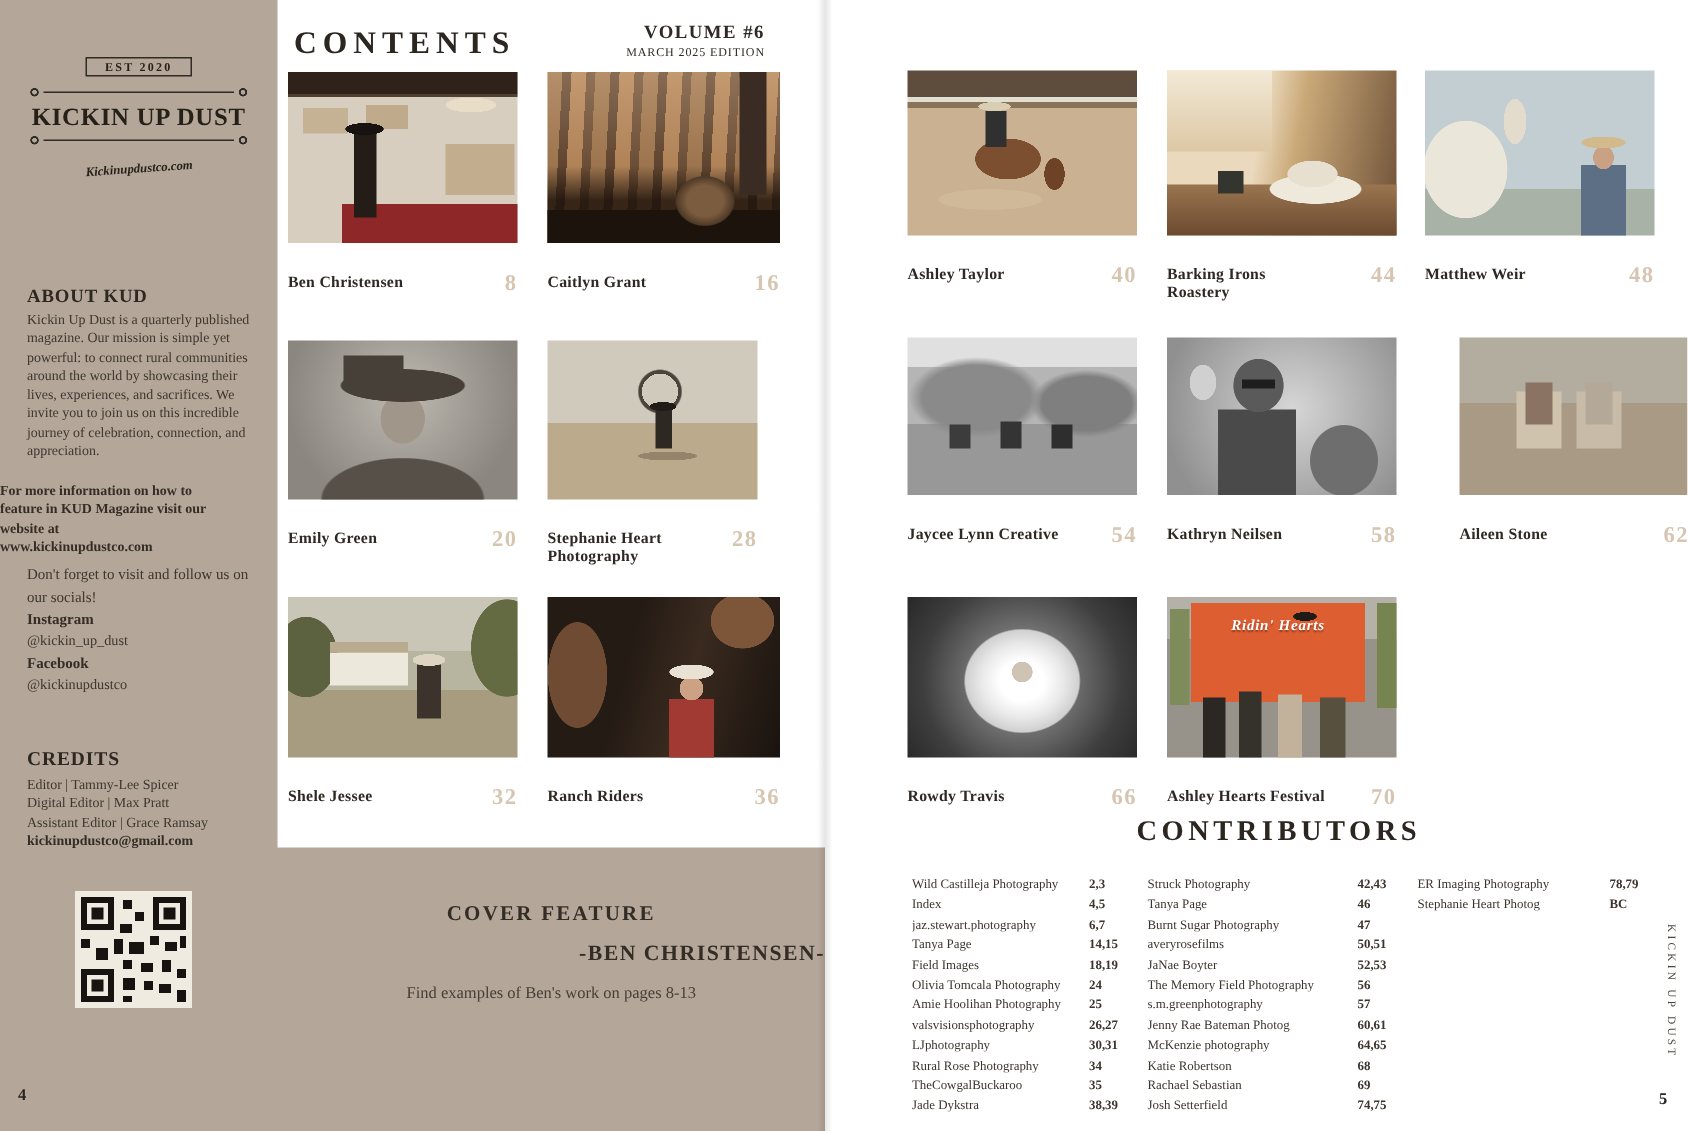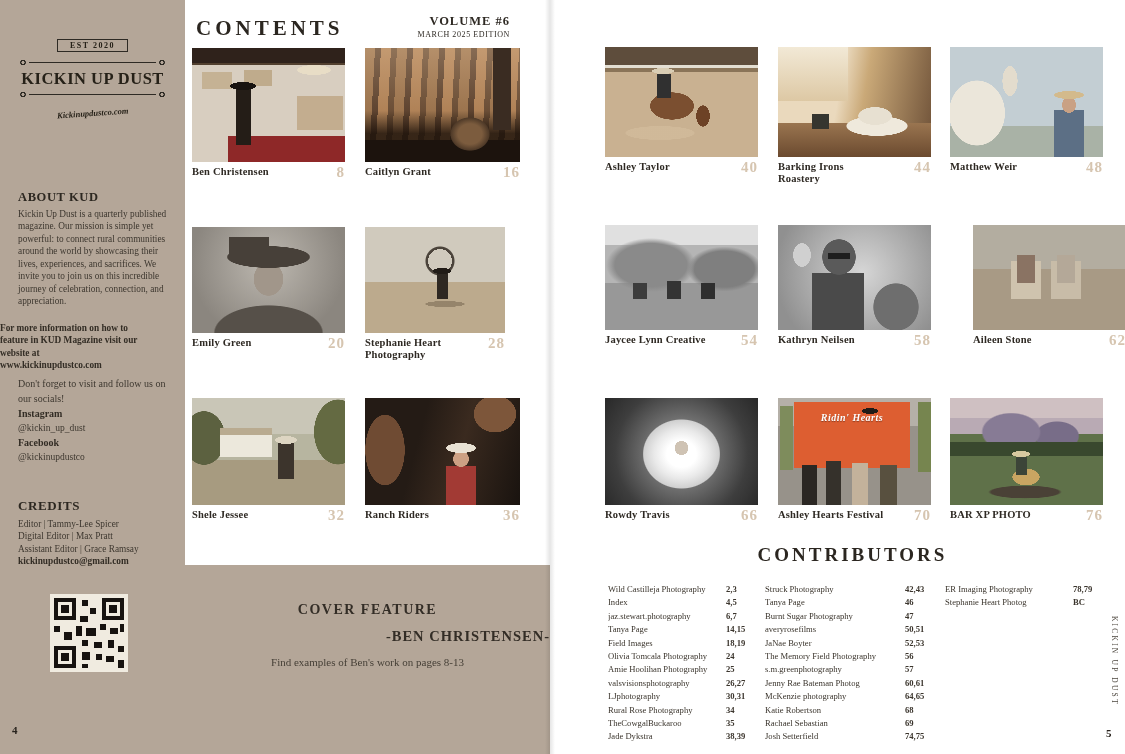--- a/index.html
+++ b/index.html
@@ -30,21 +30,21 @@
 
   
   .contents-h{left:196px;top:16px;font-size:21px;font-weight:bold;letter-spacing:4px;color:#2b2620;}
   .vol{left:330px;top:14px;width:180px;text-align:right;color:#2f2a24;}
   .vol1{font-size:12.5px;font-weight:bold;letter-spacing:1px;}
   .vol2{font-size:8px;letter-spacing:.6px;margin-top:1px;}
 
   
   .tile{position:absolute;}
   .ph{position:relative;width:100%;overflow:hidden;}
-  .cap{display:flex;justify-content:space-between;align-items:flex-start;margin-top:4px;gap:27px;}
+  .cap{display:flex;justify-content:space-between;align-items:flex-start;margin-top:21px;gap:27px;}
   .cap-name{font-size:10.5px;font-weight:bold;color:#2e2923;line-height:1.1;max-width:72%;letter-spacing:.2px;}
   .cap-page{font-size:15px;font-weight:bold;color:#d6c5b0;letter-spacing:1px;line-height:.9;}
 
   .art-ben{background:
     radial-gradient(ellipse 13px 4px at 51px 38px,#181310 97%,transparent 100%) no-repeat,
     linear-gradient(#241d17,#241d17) 44px 41px/15px 56px no-repeat,
     linear-gradient(#c5b294,#c5b294) 10px 24px/30px 17px no-repeat,
     linear-gradient(#bfab8c,#bfab8c) 52px 22px/28px 16px no-repeat,
     linear-gradient(#c3ad8f,#c3ad8f) 105px 48px/46px 34px no-repeat,
     radial-gradient(ellipse 17px 5px at 122px 22px,#e8ddc6 97%,transparent 100%) no-repeat,
@@ -344,27 +344,20 @@
   </div>
   <div class="tile" style="left:778px;top:398px;width:153px;">
     <div class="ph art-ridin" style="height:107px;">
       <span class="ridin-text">Ridin' Hearts</span>
     </div>
     <div class="cap">
       <span class="cap-name">Ashley Hearts Festival</span>
       <span class="cap-page">70</span>
     </div>
   </div>
-  <div class="tile" style="left:950px;top:398px;width:153px;">
-    <div class="ph art-barxp" style="height:107px;"></div>
-    <div class="cap">
-      <span class="cap-name">BAR XP PHOTO</span>
-      <span class="cap-page">76</span>
-    </div>
-  </div>
 
   <div class="abs contrib-h">CONTRIBUTORS</div>
 
   <div class="contrib-col" style="left:608px;width:150px;">
 
       <div class="contrib-row">
         <span class="contrib-name">Wild Castilleja Photography</span>
         <span class="contrib-pages">2,3</span>
       </div>
 

